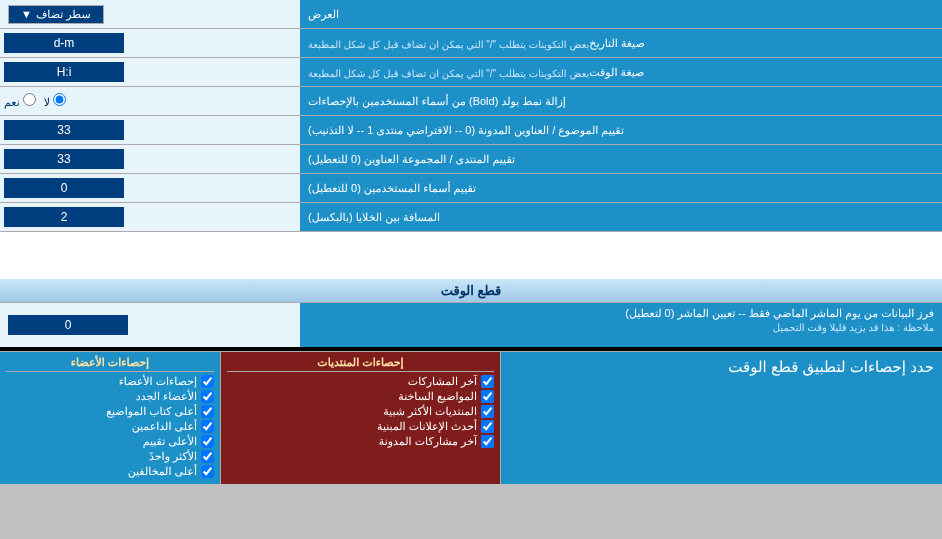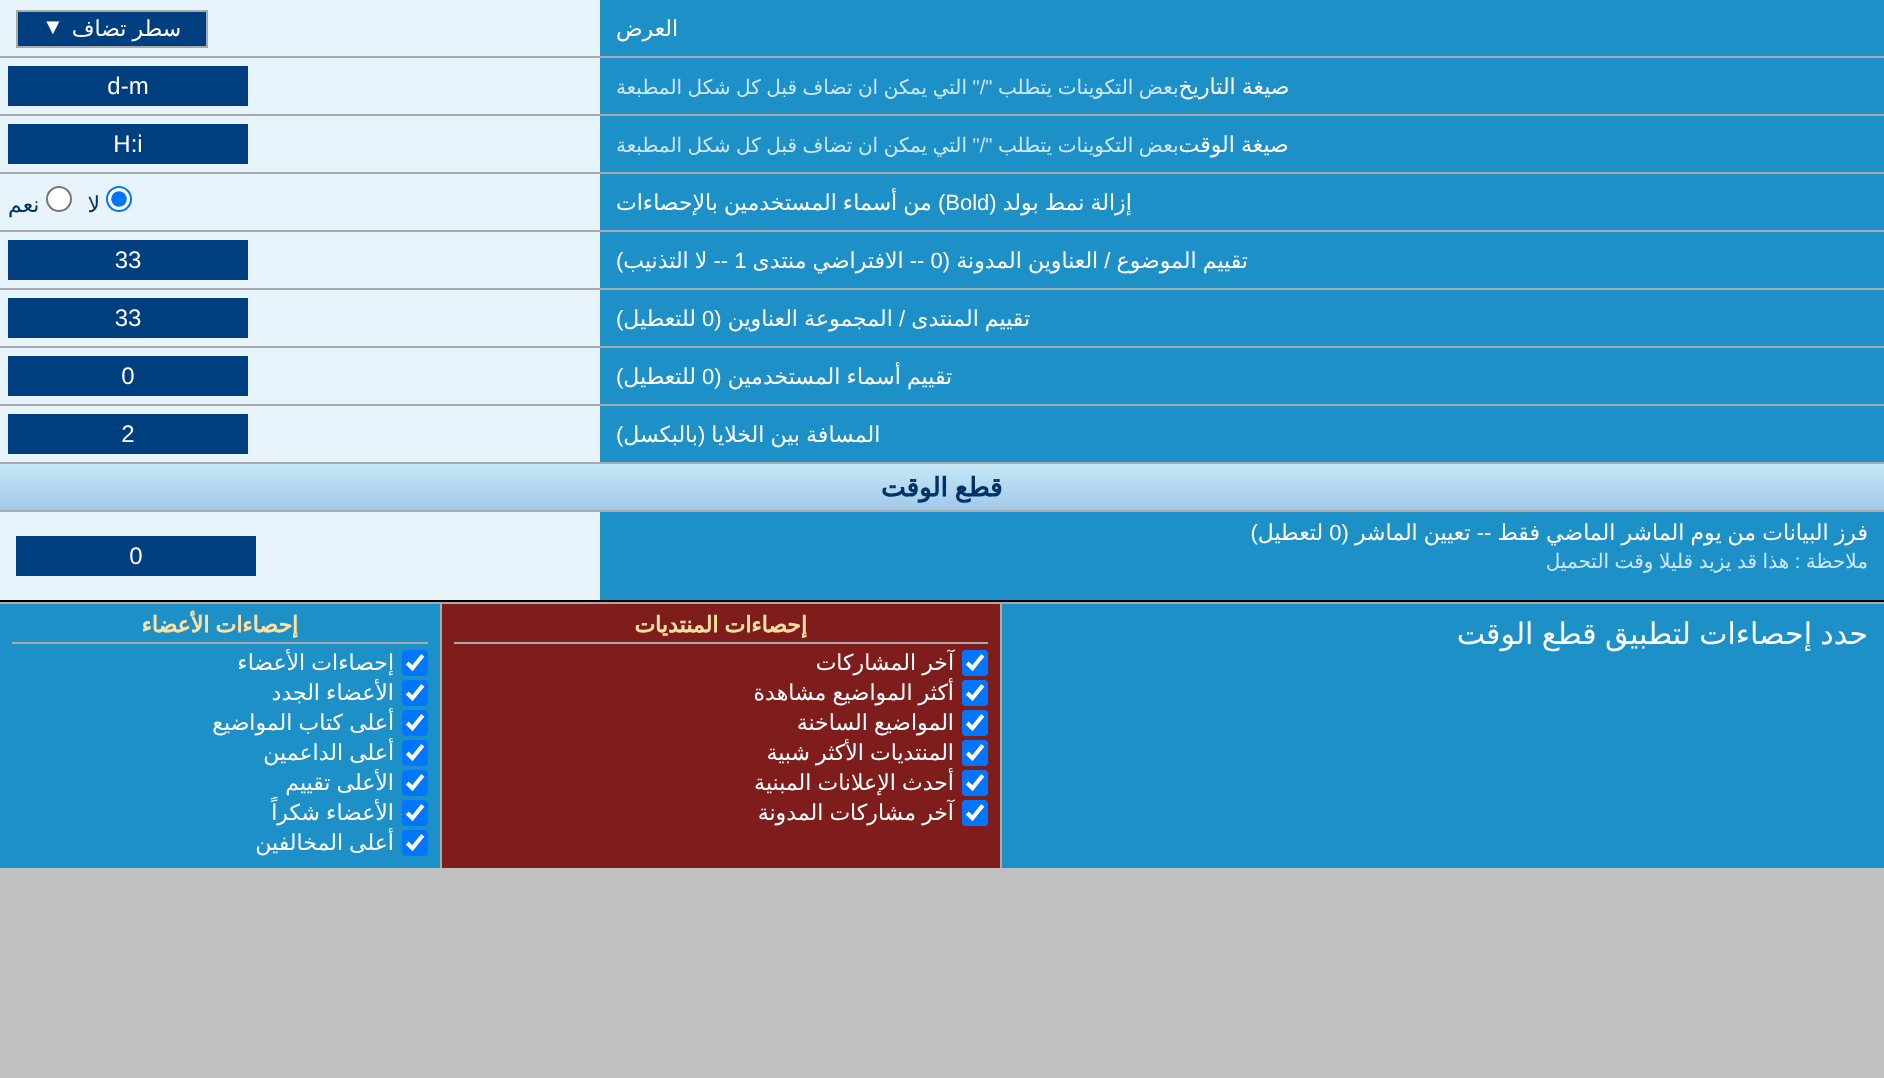--- a/index.html
+++ b/index.html
@@ -51,20 +51,21 @@
       font-size: 12px;
     }
     .section-header {
       background: linear-gradient(to bottom, #c8e8f8, #a0c8e8);
       text-align: center;
       font-weight: bold;
       color: #003366;
       padding: 4px;
       border-bottom: 1px solid #aaa;
       font-size: 13px;
+      margin-top: 47px;
     }
     .top-header-row {
       display: flex;
       border-bottom: 1px solid #aaa;
       background: #1e90c8;
       min-height: 28px;
       align-items: center;
     }
     .top-header-label {
       color: #fff;
@@ -152,21 +153,21 @@
       padding-bottom: 2px;
     }
     .label-sub {
       font-size: 10px;
       color: #cce8ff;
       display: block;
       margin-top: 2px;
     }
     .cut-time-row {
       display: flex;
-      border-bottom: 1px solid #000000;
+      border-bottom: 4px solid #000000;
     }
     .cut-time-label {
       background: #1e90c8;
       color: #fff;
       flex: 1;
       padding: 4px 8px;
       text-align: right;
       font-size: 11px;
     }
     .cut-time-input {
@@ -289,24 +290,20 @@
     </div>
 
     <div class="bottom-middle">
       <div class="col-header">إحصاءات المنتديات</div>
       <div class="checkbox-item">
         <input type="checkbox" checked="" style="">
         <span>آخر المشاركات</span>
       </div>
       <div class="checkbox-item">
         <input type="checkbox" checked="" style="">
-        <span>أكثر المواضيع مشاهدة</span>
-      </div>
-      <div class="checkbox-item">
-        <input type="checkbox" checked="" style="">
         <span>المواضيع الساخنة</span>
       </div>
       <div class="checkbox-item">
         <input type="checkbox" checked="" style="">
         <span>المنتديات الأكثر شبية</span>
       </div>
       <div class="checkbox-item">
         <input type="checkbox" checked="" style="">
         <span>أحدث الإعلانات المبنية</span>
       </div>
@@ -333,21 +330,21 @@
       <div class="checkbox-item">
         <input type="checkbox" checked="" style="">
         <span>أعلى الداعمين</span>
       </div>
       <div class="checkbox-item">
         <input type="checkbox" checked="" style="">
         <span>الأعلى تقييم</span>
       </div>
       <div class="checkbox-item">
         <input type="checkbox" checked="" style="">
-        <span>الأعضاء شكراً</span>
+        <span>الأكثر واحدً</span>
       </div>
       <div class="checkbox-item">
         <input type="checkbox" checked="" style="">
         <span>أعلى المخالفين</span>
       </div>
     </div>
 
   </div>
 
 </div>

